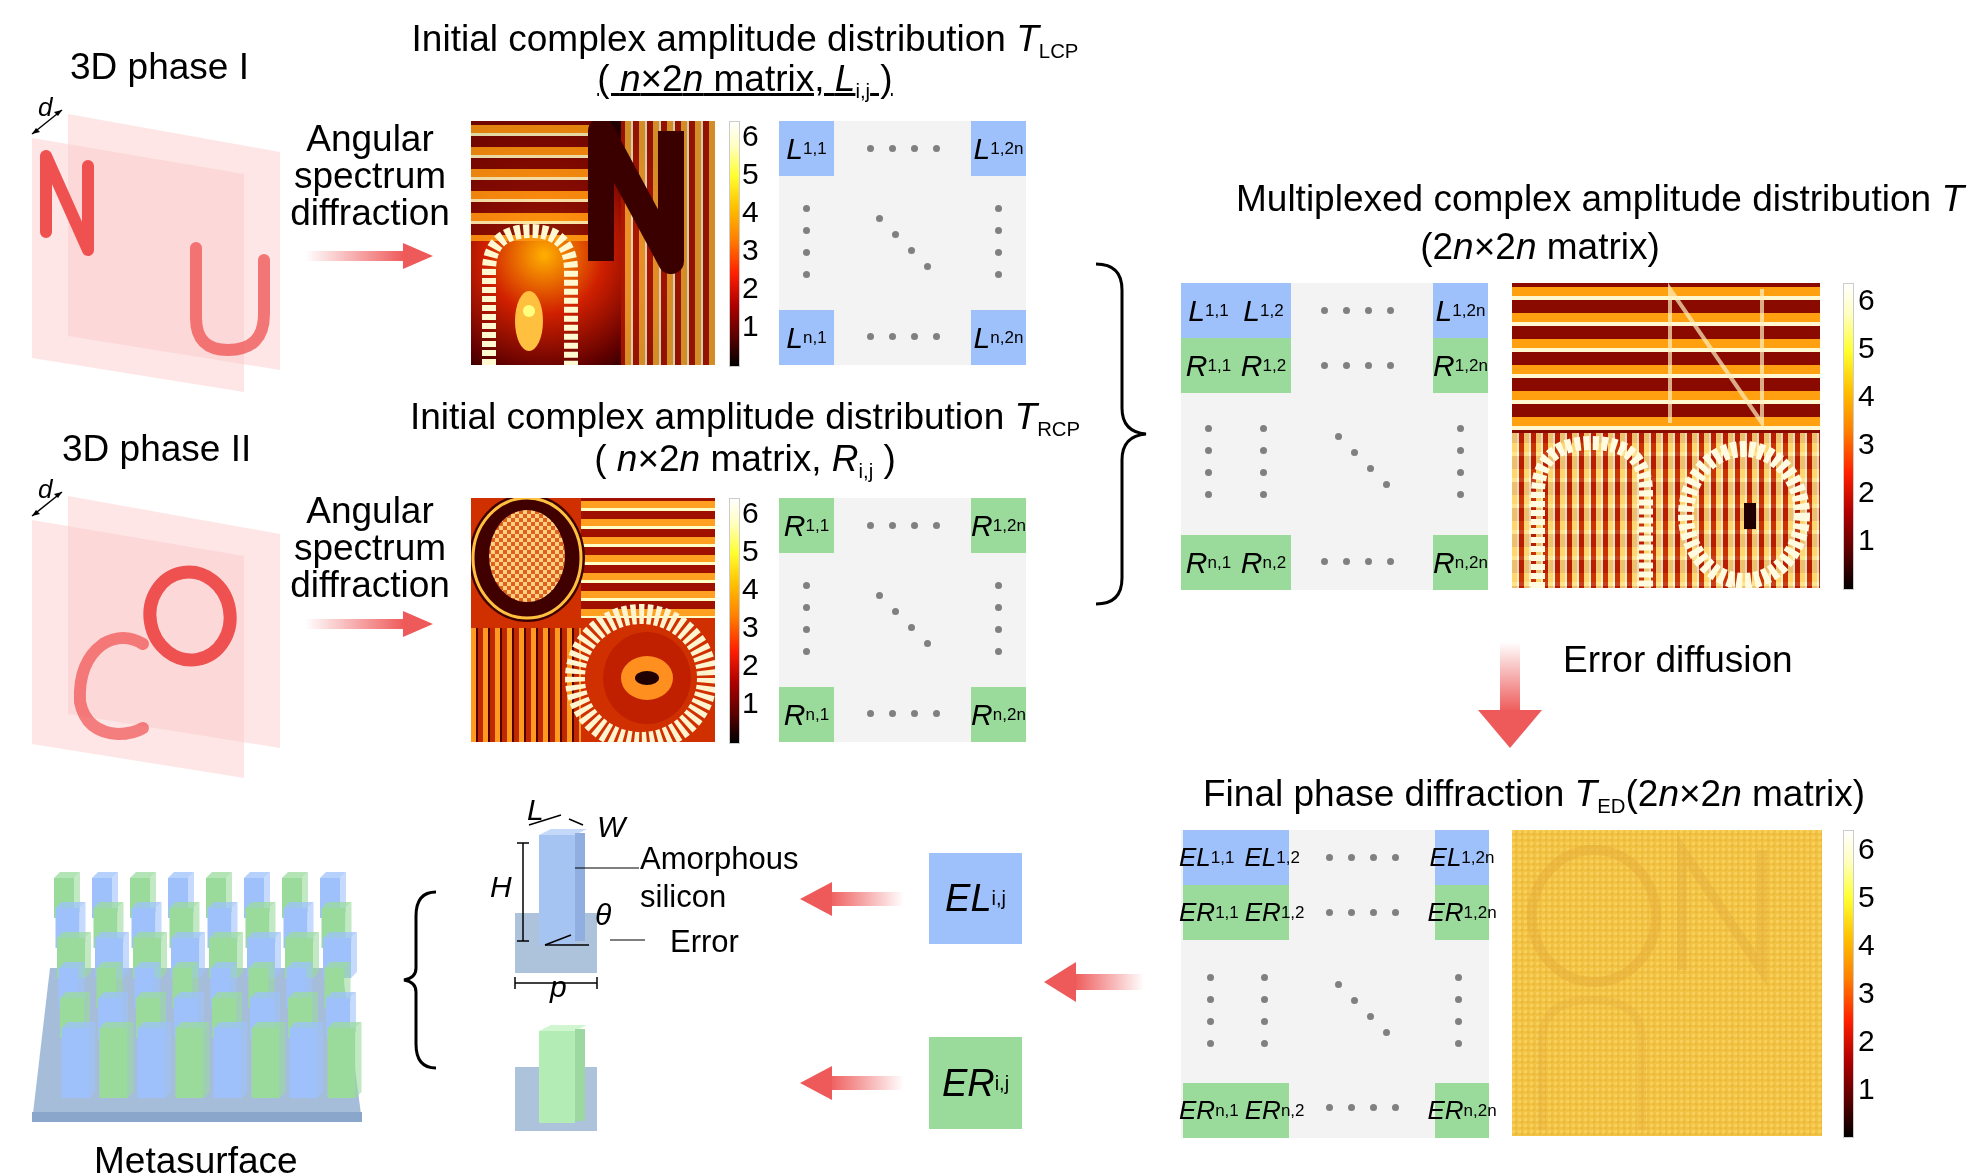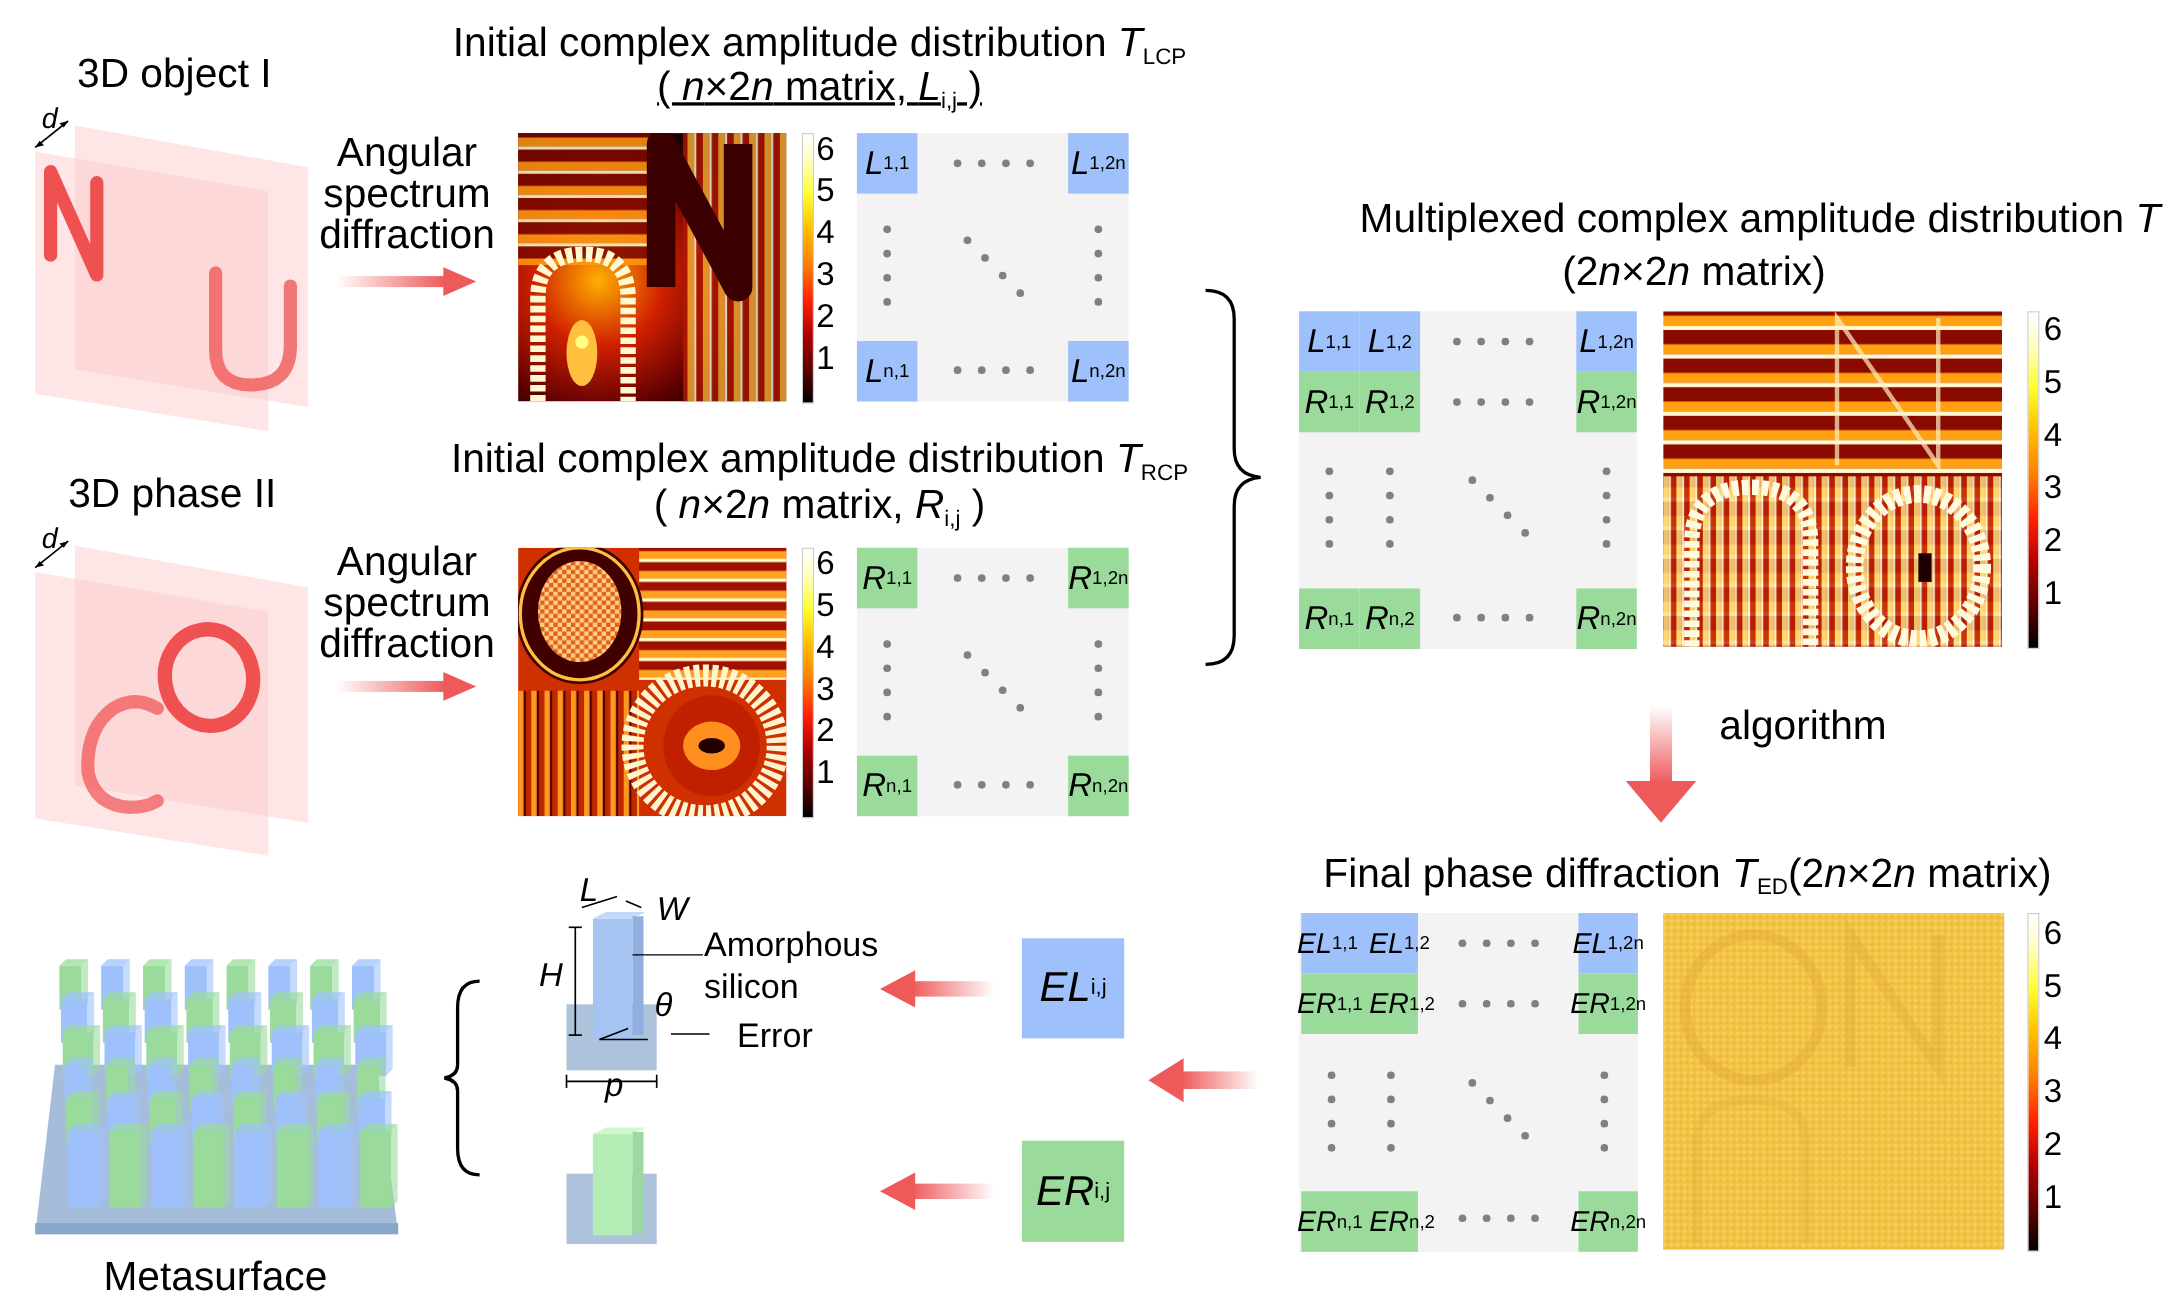--- a/index.html
+++ b/index.html
@@ -20,21 +20,21 @@
   .dot { position:absolute; width:7px; height:7px; border-radius:50%; background:#808080; }
   .cbar { position:absolute; width:9px; border:1px solid #ccc;
           background:linear-gradient(to top,#000000 0%,#5a0000 12%,#b00000 25%,#ff2000 38%,#ff8000 52%,#ffc000 65%,#ffff30 78%,#ffffc0 90%,#ffffff 100%); }
   .tick { position:absolute; font-size:30px; line-height:1; }
   .heat { position:absolute; overflow:hidden; }
   svg { position:absolute; overflow:visible; }
 </style>
 </head>
 <body>
 
-<div class="t lbl" style="left:70px;top:48px;font-size:37px;">3D object I</div>
+<div class="t lbl" style="left:70px;top:48px;font-size:37px;">3D phase I</div>
 <div class="abs" style="left:28px;top:100px;width:260px;height:280px;">
   <svg width="260" height="280">
     <polygon points="40,14 252,52 252,270 40,236" fill="rgba(252,200,200,0.45)"></polygon>
     <polygon points="4,38 216,74 216,292 4,258" fill="rgba(252,200,200,0.45)"></polygon>
     <line x1="4" y1="34" x2="34" y2="10" stroke="#000" stroke-width="1.5"></line>
     <polygon points="4,34 12,32 8,28" fill="#000"></polygon>
     <polygon points="34,10 26,12 30,16" fill="#000"></polygon>
   </svg>
   <div class="t i" style="left:10px;top:-6px;font-size:26px;">d</div>
   <svg width="260" height="280">
@@ -381,21 +381,21 @@
   <defs>
       <linearGradient id="gr3" x1="0" x2="0" y1="0" y2="1">
         <stop offset="0" stop-color="#ee5a5a" stop-opacity="0"></stop>
         <stop offset="1" stop-color="#ee5a5a"></stop>
       </linearGradient>
     </defs>
   <rect x="22" y="0" width="20" height="70" fill="url(#gr3)"></rect>
   <polygon points="0,68 64,68 32,106" fill="#ee5a5a"></polygon>
 </svg>
 <div class="t" style="left:1563px;top:636px;font-size:37px;line-height:48px;">
-  <div>algorithm</div>
+  <div>Error diffusion</div>
 </div>
 
 <div class="t" style="left:1203px;top:775px;font-size:37px;">
   <span>Final phase diffraction </span><span class="i">T</span><span class="sub">ED</span><span>(2</span><span class="i">n</span><span>×2</span><span class="i">n</span><span> matrix)</span>
 </div>
 
 <div class="mat" style="left:1181px;top:830px;width:308px;height:308px;">
   <div class="cell blue" style="left:2px;top:0;width:106px;height:55px;justify-content:flex-start;font-size:26px;">
     <span style="margin-left:-4px">EL</span>
       <span class="sub">1,1</span>

